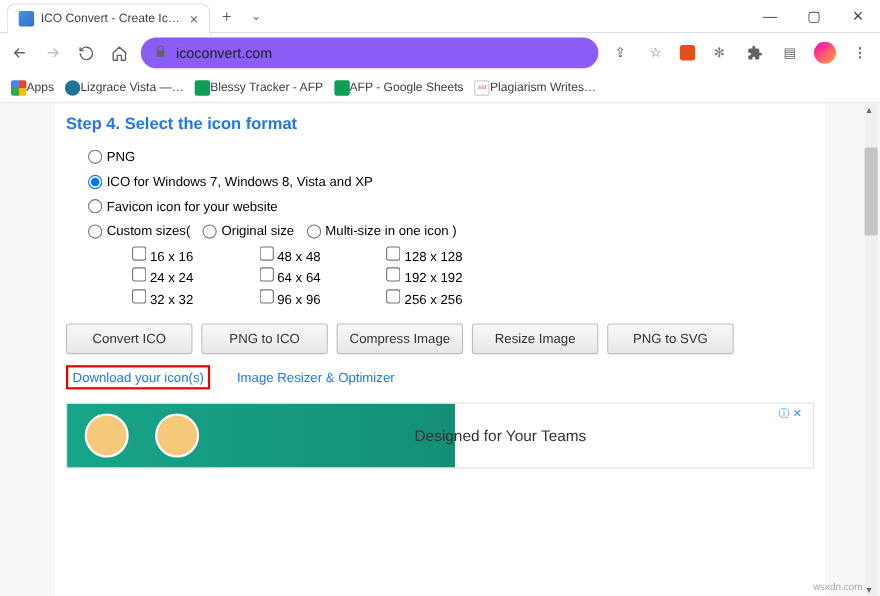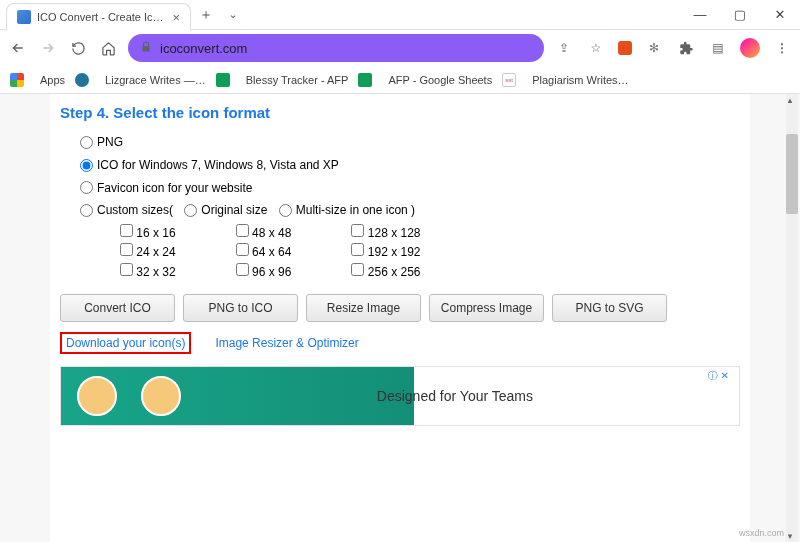--- a/index.html
+++ b/index.html
@@ -22,21 +22,21 @@
     .omnibox { flex: 1; display: flex; align-items: center; gap: 8px; background: #8b5cf6; border-radius: 14px; padding: 4px 12px; height: 28px; }
     .lock { color: #5f6368; }
     .url { color: #202124; font-size: 13px; }
     .right-icons { display: flex; align-items: center; gap: 12px; }
     .ext-dot { width: 14px; height: 14px; border-radius: 3px; }
     .avatar { width: 20px; height: 20px; border-radius: 50%; background: linear-gradient(135deg,#f0b,#fa3); }
     .kebab { font-weight: bold; color: #5f6368; }
 
     
     .bmbar { height: 28px; display: flex; align-items: center; gap: 10px; padding: 0 10px; border-bottom: 1px solid #e0e0e0; font-size: 11px; color: #3c4043; }
-    .bm-item { display: flex; align-items: center; gap: 16px; cursor: pointer; }
+    .bm-item { display: flex; align-items: center; gap: 0; cursor: pointer; }
     .bm-icon { width: 14px; height: 14px; border-radius: 2px; }
 
     
     .page-wrap { display: flex; justify-content: center; background: #f7f7f7; padding: 0 42px; height: calc(542px - 30px - 36px - 28px); overflow: hidden; position: relative; }
     .page { background: #fff; width: 700px; padding: 0 10px 10px 10px; position: relative; }
 
     
     .previews { display: flex; align-items: center; gap: 20px; padding: 4px 60px 20px 60px; flex-wrap: wrap; }
     .circle { width: 80px; height: 80px; border-radius: 50%; background: radial-gradient(circle at 30% 30%, #b8daff 0%, #4ca3ff 40%, #1e78e6 100%); box-shadow: 0 2px 4px rgba(0,0,0,0.15); }
     .circle::before { content:''; display:block; width: 100%; height: 45%; background: radial-gradient(ellipse at 50% 100%, rgba(255,255,255,0.95) 0%, rgba(255,255,255,0.6) 50%, rgba(255,255,255,0) 80%); border-radius: 50% 50% 40% 40%; }
@@ -131,21 +131,21 @@
   </div>
 </div>
 
 <div class="bmbar">
   <div class="bm-item">
     <span class="bm-icon" style="background:conic-gradient(#ea4335 0 25%,#fbbc05 0 50%,#34a853 0 75%,#4285f4 0);border-radius:2px"></span>
     <span>Apps</span>
   </div>
   <div class="bm-item">
     <span class="bm-icon" style="background:#21759b;border-radius:50%"></span>
-    <span>Lizgrace Writes —…</span>
+    <span>Lizgrace Vista —…</span>
   </div>
   <div class="bm-item">
     <span class="bm-icon" style="background:#0f9d58"></span>
     <span>Blessy Tracker - AFP</span>
   </div>
   <div class="bm-item">
     <span class="bm-icon" style="background:#0f9d58"></span>
     <span>AFP - Google Sheets</span>
   </div>
   <div class="bm-item">
@@ -194,22 +194,22 @@
           <label><input type="checkbox" style=""> <span>192 x 192</span></label>
           <label><input type="checkbox" style=""> <span>256 x 256</span></label>
         </div>
       </div>
     </div>
 
 
     <div class="btn-row">
       <div class="btn">Convert ICO</div>
       <div class="btn">PNG to ICO</div>
+      <div class="btn">Compress Image</div>
       <div class="btn">Resize Image</div>
-      <div class="btn">Compress Image</div>
       <div class="btn">PNG to SVG</div>
     </div>
 
     <div class="dl-row">
       <span class="dl-link">Download your icon(s)</span>
       <span class="opt-link">Image Resizer &amp; Optimizer</span>
     </div>
 
     <div class="ad-box">
       <span class="ad-close">ⓘ ✕</span>

